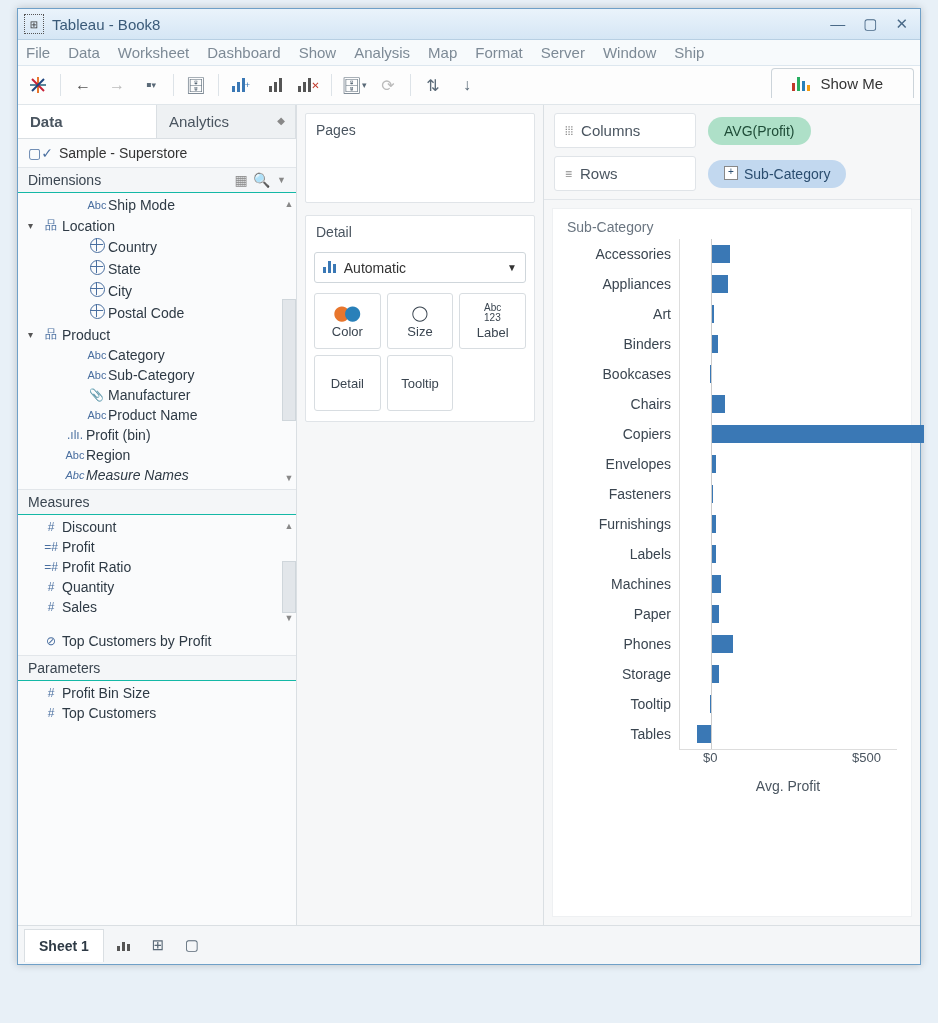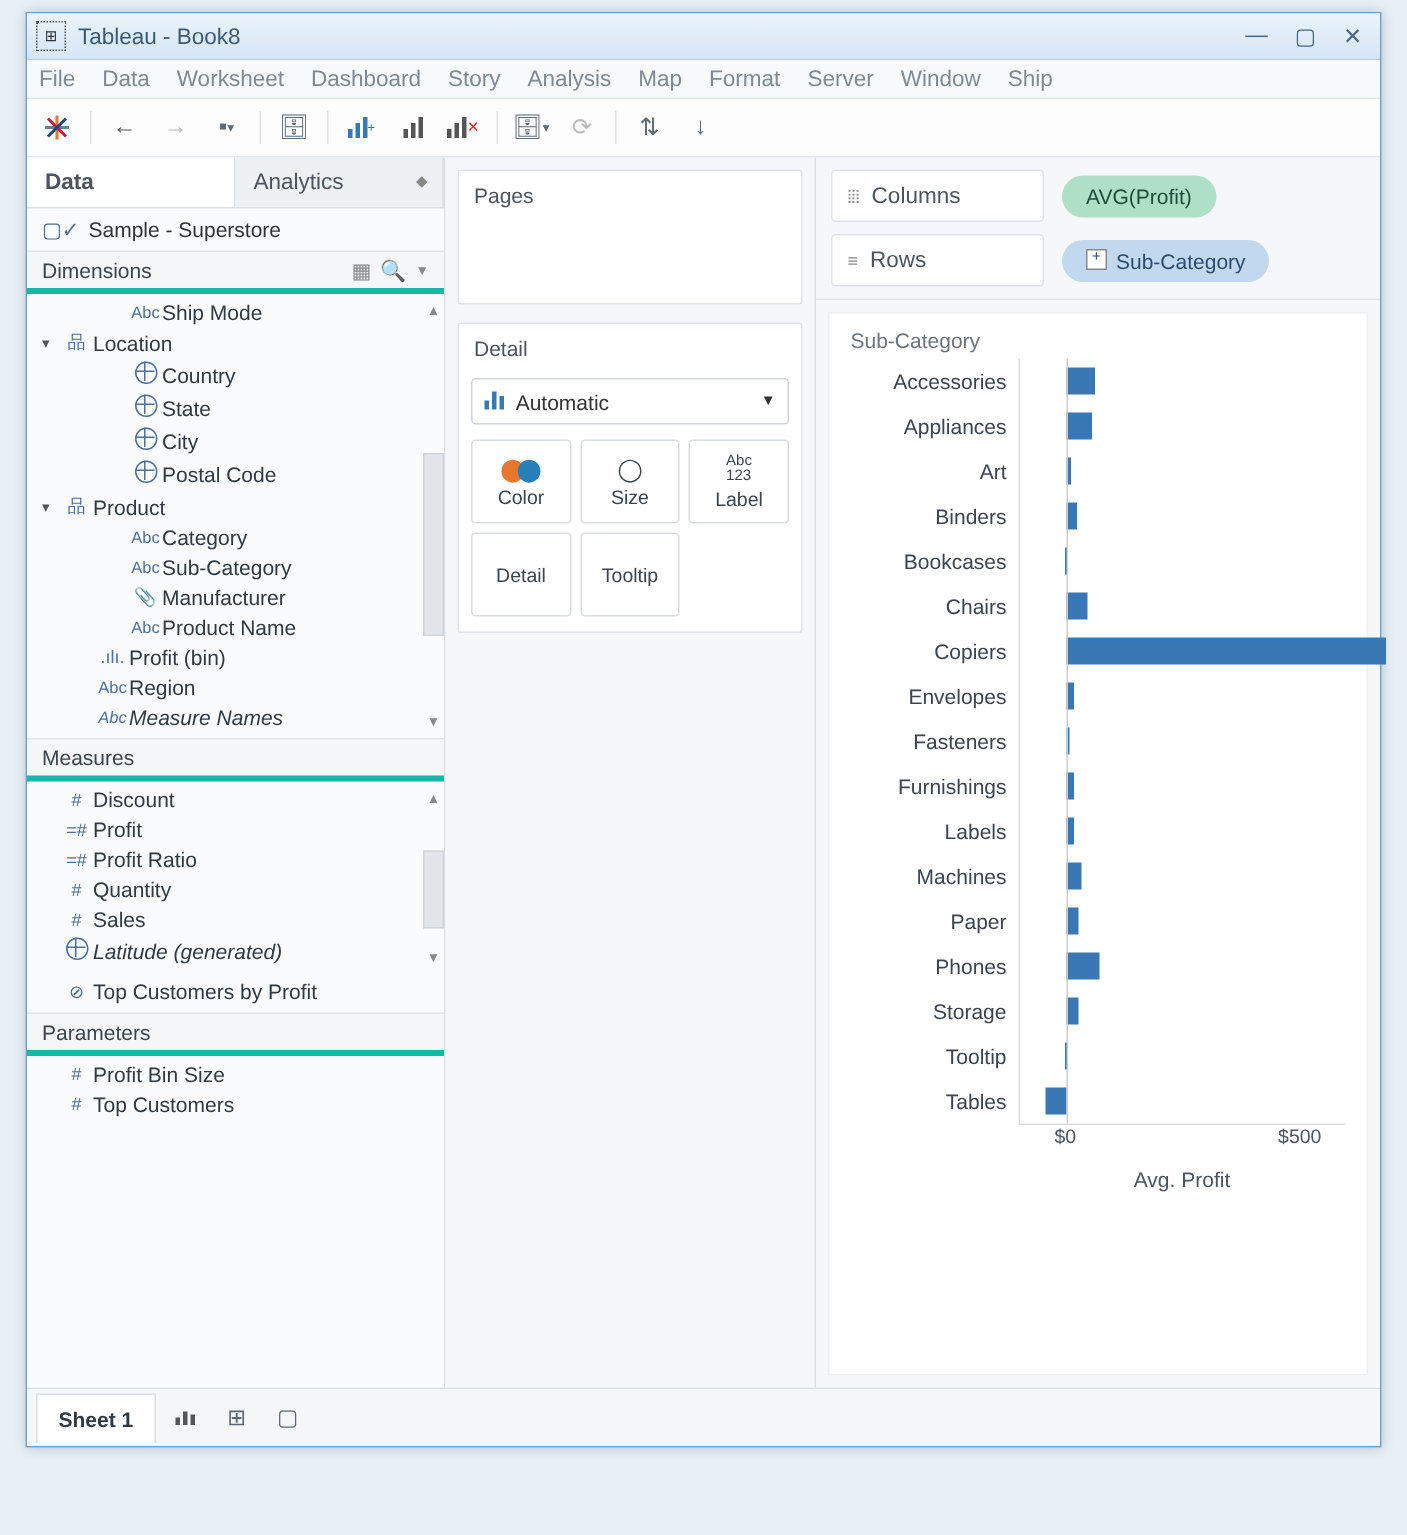--- a/index.html
+++ b/index.html
@@ -15,21 +15,21 @@
 .tb-ico{width:24px;height:24px;display:flex;align-items:center;justify-content:center;color:#5a6a78;font-size:16px;}
 .tb-sep{width:1px;height:22px;background:#dde3e8;}
 .showme{position:absolute;right:6px;top:2px;background:#fdfdfd;border:1px solid #ccd4da;border-bottom:none;border-radius:4px 4px 0 0;padding:6px 30px 6px 20px;display:flex;align-items:center;gap:10px;font-size:15px;}
 .content{display:flex;height:820px;}
 .sidebar{width:278px;border-right:1px solid #dadfe3;display:flex;flex-direction:column;background:#fafbfc;}
 .side-tabs{display:flex;border-bottom:1px solid #dadfe3;}
 .side-tab{flex:1;padding:8px 12px;background:#eef1f3;border-right:1px solid #dadfe3;font-size:15px;color:#4a5560;position:relative;}
 .side-tab.active{background:#fff;font-weight:bold;}
 .side-tab .caret{position:absolute;right:10px;top:10px;font-size:10px;color:#888;}
 .ds-row{padding:6px 10px;display:flex;align-items:center;gap:6px;font-size:14px;}
-.section-head{background:#f4f6f8;border-top:1px solid #e2e6ea;border-bottom:4px solid #14b8a6;padding:4px 10px;font-size:14px;color:#3a4550;display:flex;align-items:center;justify-content:space-between;}
+.section-head{background:#f4f6f8;border-top:1px solid #e2e6ea;border-bottom:1px solid #14b8a6;padding:4px 10px;font-size:14px;color:#3a4550;display:flex;align-items:center;justify-content:space-between;}
 .tree{padding:2px 0 4px 0;overflow:hidden;}
 .tree-row{display:flex;align-items:center;padding:2px 6px 2px 10px;font-size:14px;color:#2e3a45;white-space:nowrap;}
 .tree-row .caret{width:12px;color:#555;font-size:10px;}
 .tree-row .ico{width:22px;color:#4a6fa0;font-size:12px;text-align:center;}
 .tree-row.depth1{padding-left:34px;}
 .tree-row.depth2{padding-left:56px;}
 .italic{font-style:italic;}
 .middle{width:230px;border-right:1px solid #dadfe3;background:#f6f7f8;padding:8px;display:flex;flex-direction:column;gap:12px;}
 .card{background:#fff;border:1px solid #e0e4e8;border-radius:2px;}
 .card-head{padding:8px 10px;color:#4a5560;font-size:14px;}
@@ -78,21 +78,21 @@
   <div class="titlebar">
     <div class="app-icon">⊞</div>
     <div class="title">Tableau - Book8</div>
     <div class="winbtns">
       <span>—</span>
       <span>▢</span>
       <span>✕</span>
     </div>
   </div>
 
-  <div class="menubar" id="menubar"><span>File</span><span>Data</span><span>Worksheet</span><span>Dashboard</span><span>Story</span><span>Analysis</span><span>Map</span><span>Format</span><span>Server</span><span>Window</span><span>Ship</span></div>
+  <div class="menubar" id="menubar"><span>File</span><span>Data</span><span>Worksheet</span><span>Dashboard</span><span>Show</span><span>Analysis</span><span>Map</span><span>Format</span><span>Server</span><span>Window</span><span>Ship</span></div>
 
   <div class="toolbar">
     <div class="tb-ico">
       <svg class="logo" viewBox="0 0 20 20">
           <g stroke-width="2">
             <line x1="10" y1="2" x2="10" y2="18" stroke="#e8762d"></line>
             <line x1="2" y1="10" x2="18" y2="10" stroke="#5b879b"></line>
             <line x1="4" y1="4" x2="16" y2="16" stroke="#c72037"></line>
             <line x1="16" y1="4" x2="4" y2="16" stroke="#1f457e"></line>
           </g>
@@ -127,20 +127,29 @@
           <i style="height:14px"></i>
         </span>
         <span style="color:#c0392b;font-size:10px;">✕</span>
       </div>
     <div class="tb-sep"></div>
     <div class="tb-ico">🗄<span style="font-size:9px;">▾</span></div>
     <div class="tb-ico" style="color:#bbb;">⟳</div>
     <div class="tb-sep"></div>
     <div class="tb-ico">⇅</div>
     <div class="tb-ico">↓</div>
+    <div class="showme">
+      <span class="mini-bars">
+          <i style="height:8px;background:#c0392b"></i>
+          <i style="height:14px;background:#27ae60"></i>
+          <i style="height:10px;background:#2980b9"></i>
+          <i style="height:6px;background:#f39c12"></i>
+        </span>
+      <span>Show Me</span>
+    </div>
   </div>
 
   <div class="content">
 
     <div class="sidebar">
       <div class="side-tabs">
         <div class="side-tab active"><span>Data</span></div>
         <div class="side-tab"><span>Analytics</span><span class="caret">◆</span></div>
       </div>
       <div class="ds-row">
@@ -257,25 +266,20 @@
     </div>
             <div class="tree-row  ">
       <span class="caret"></span>
       <span class="ico"><span style="color:#4a6fa0;">#</span></span>
       <span>Quantity</span>
     </div>
             <div class="tree-row  ">
       <span class="caret"></span>
       <span class="ico"><span style="color:#4a6fa0;">#</span></span>
       <span>Sales</span>
-    </div>
-            <div class="tree-row  italic">
-      <span class="caret"></span>
-      <span class="ico"><span class="globe"></span></span>
-      <span>Latitude (generated)</span>
     </div>
           </div>
         <div style="width:14px;display:flex;flex-direction:column;align-items:center;padding:6px 0;">
           <span style="font-size:9px;color:#888;">▲</span>
           <div class="scroll-thumb" style="height:50px;margin-top:30px;"></div>
           <span style="flex:1;"></span>
           <span style="font-size:9px;color:#888;">▼</span>
         </div>
       </div>
       <div class="tree" id="sets-tree">

